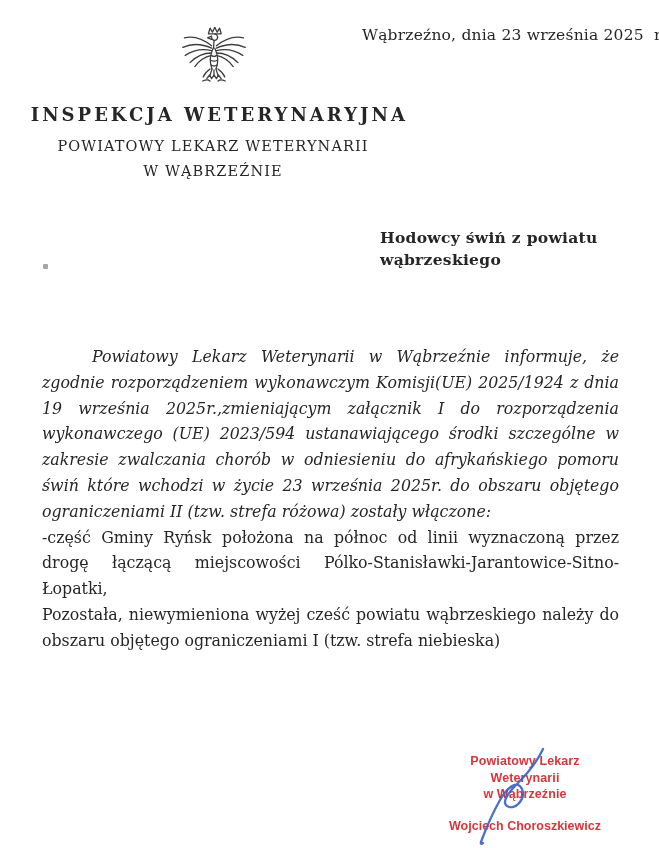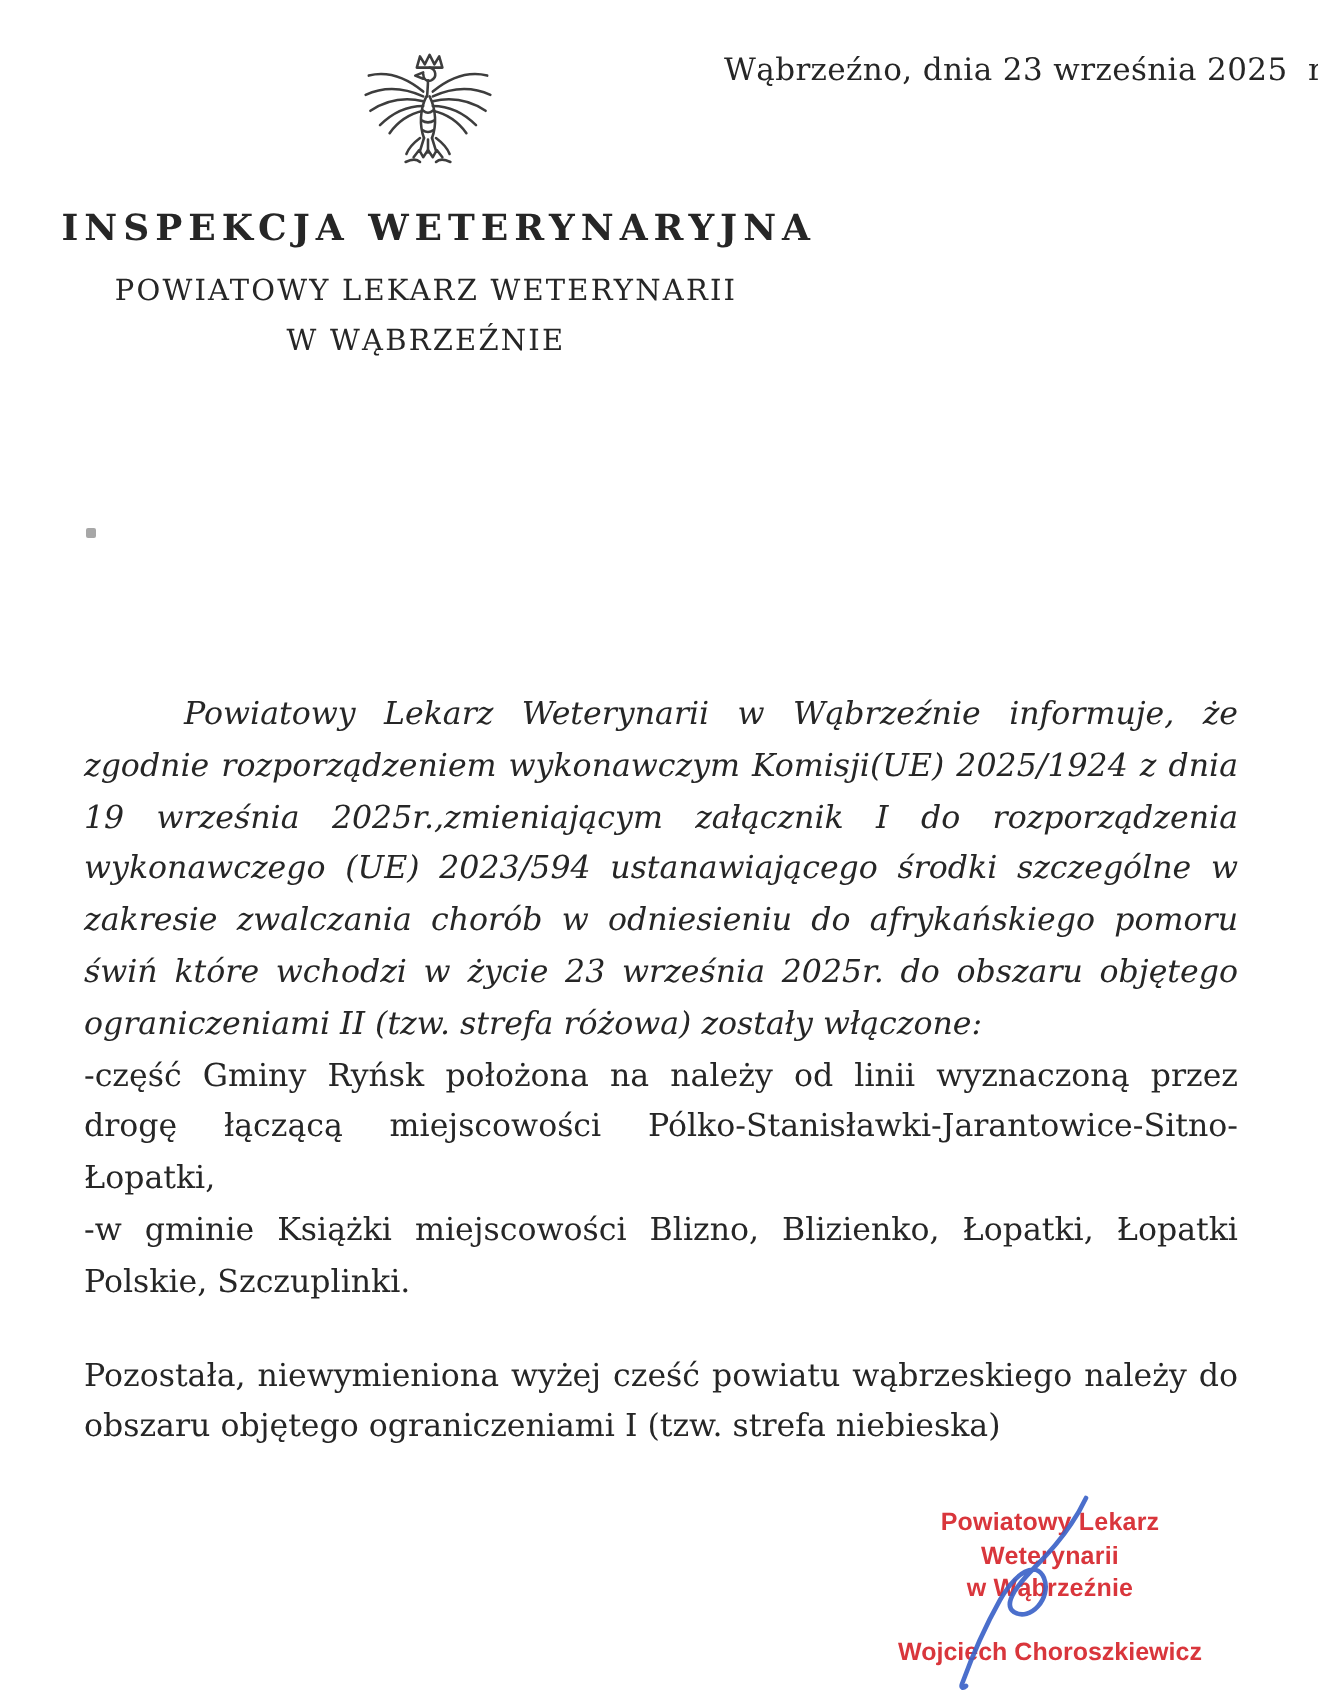--- a/index.html
+++ b/index.html
@@ -160,27 +160,30 @@
       <path d="M36,70 Q42,67 45,70 M55,70 Q58,67 64,70"></path>
     </svg>
   </div>
 
   <div class="letterhead">
     <div class="org-name">INSPEKCJA WETERYNARYJNA</div>
     <div class="org-unit">POWIATOWY LEKARZ WETERYNARII</div>
     <div class="org-location">W WĄBRZEŹNIE</div>
   </div>
 
+  <div class="addressee">
+    <div>Hodowcy świń z powiatu</div>
+    <div>wąbrzeskiego</div>
+  </div>
 
   <div class="scan-speck"></div>
 
   <div class="body-text">
     <p class="para first-indent">Powiatowy Lekarz Weterynarii w Wąbrzeźnie informuje, że zgodnie rozporządzeniem wykonawczym Komisji(UE) 2025/1924 z dnia 19 września 2025r.,zmieniającym załącznik I do rozporządzenia wykonawczego (UE) 2023/594 ustanawiającego środki szczególne w zakresie zwalczania chorób w odniesieniu do afrykańskiego pomoru świń które wchodzi w życie 23 września 2025r. do obszaru objętego ograniczeniami II (tzw. strefa różowa) zostały włączone:</p>
-    <p class="para">-część Gminy Ryńsk położona na należy od linii wyznaczoną przez drogę łączącą miejscowości Pólko-Stanisławki-Jarantowice-Sitno-Łopatki,</p>
-    <p class="para gap-after">-w gminie Książki miejscowości Blizno, Blizienko, Łopatki, Łopatki Polskie, Szczuplinki.</p>
+    <p class="para">-część Gminy Ryńsk położona na północ od linii wyznaczoną przez drogę łączącą miejscowości Pólko-Stanisławki-Jarantowice-Sitno-Łopatki,</p>
     <p class="para">Pozostała, niewymieniona wyżej cześć  powiatu wąbrzeskiego należy do obszaru objętego ograniczeniami I (tzw. strefa niebieska)</p>
   </div>
 
   <div class="stamp" style="color: rgb(217, 54, 60);">
     <div class="stamp-line">Powiatowy Lekarz Weterynarii</div>
     <div class="stamp-line">w Wąbrzeźnie</div>
     <div class="stamp-signatory">Wojciech Choroszkiewicz</div>
   </div>
 
   <svg class="signature-svg" viewBox="0 0 162 106">

